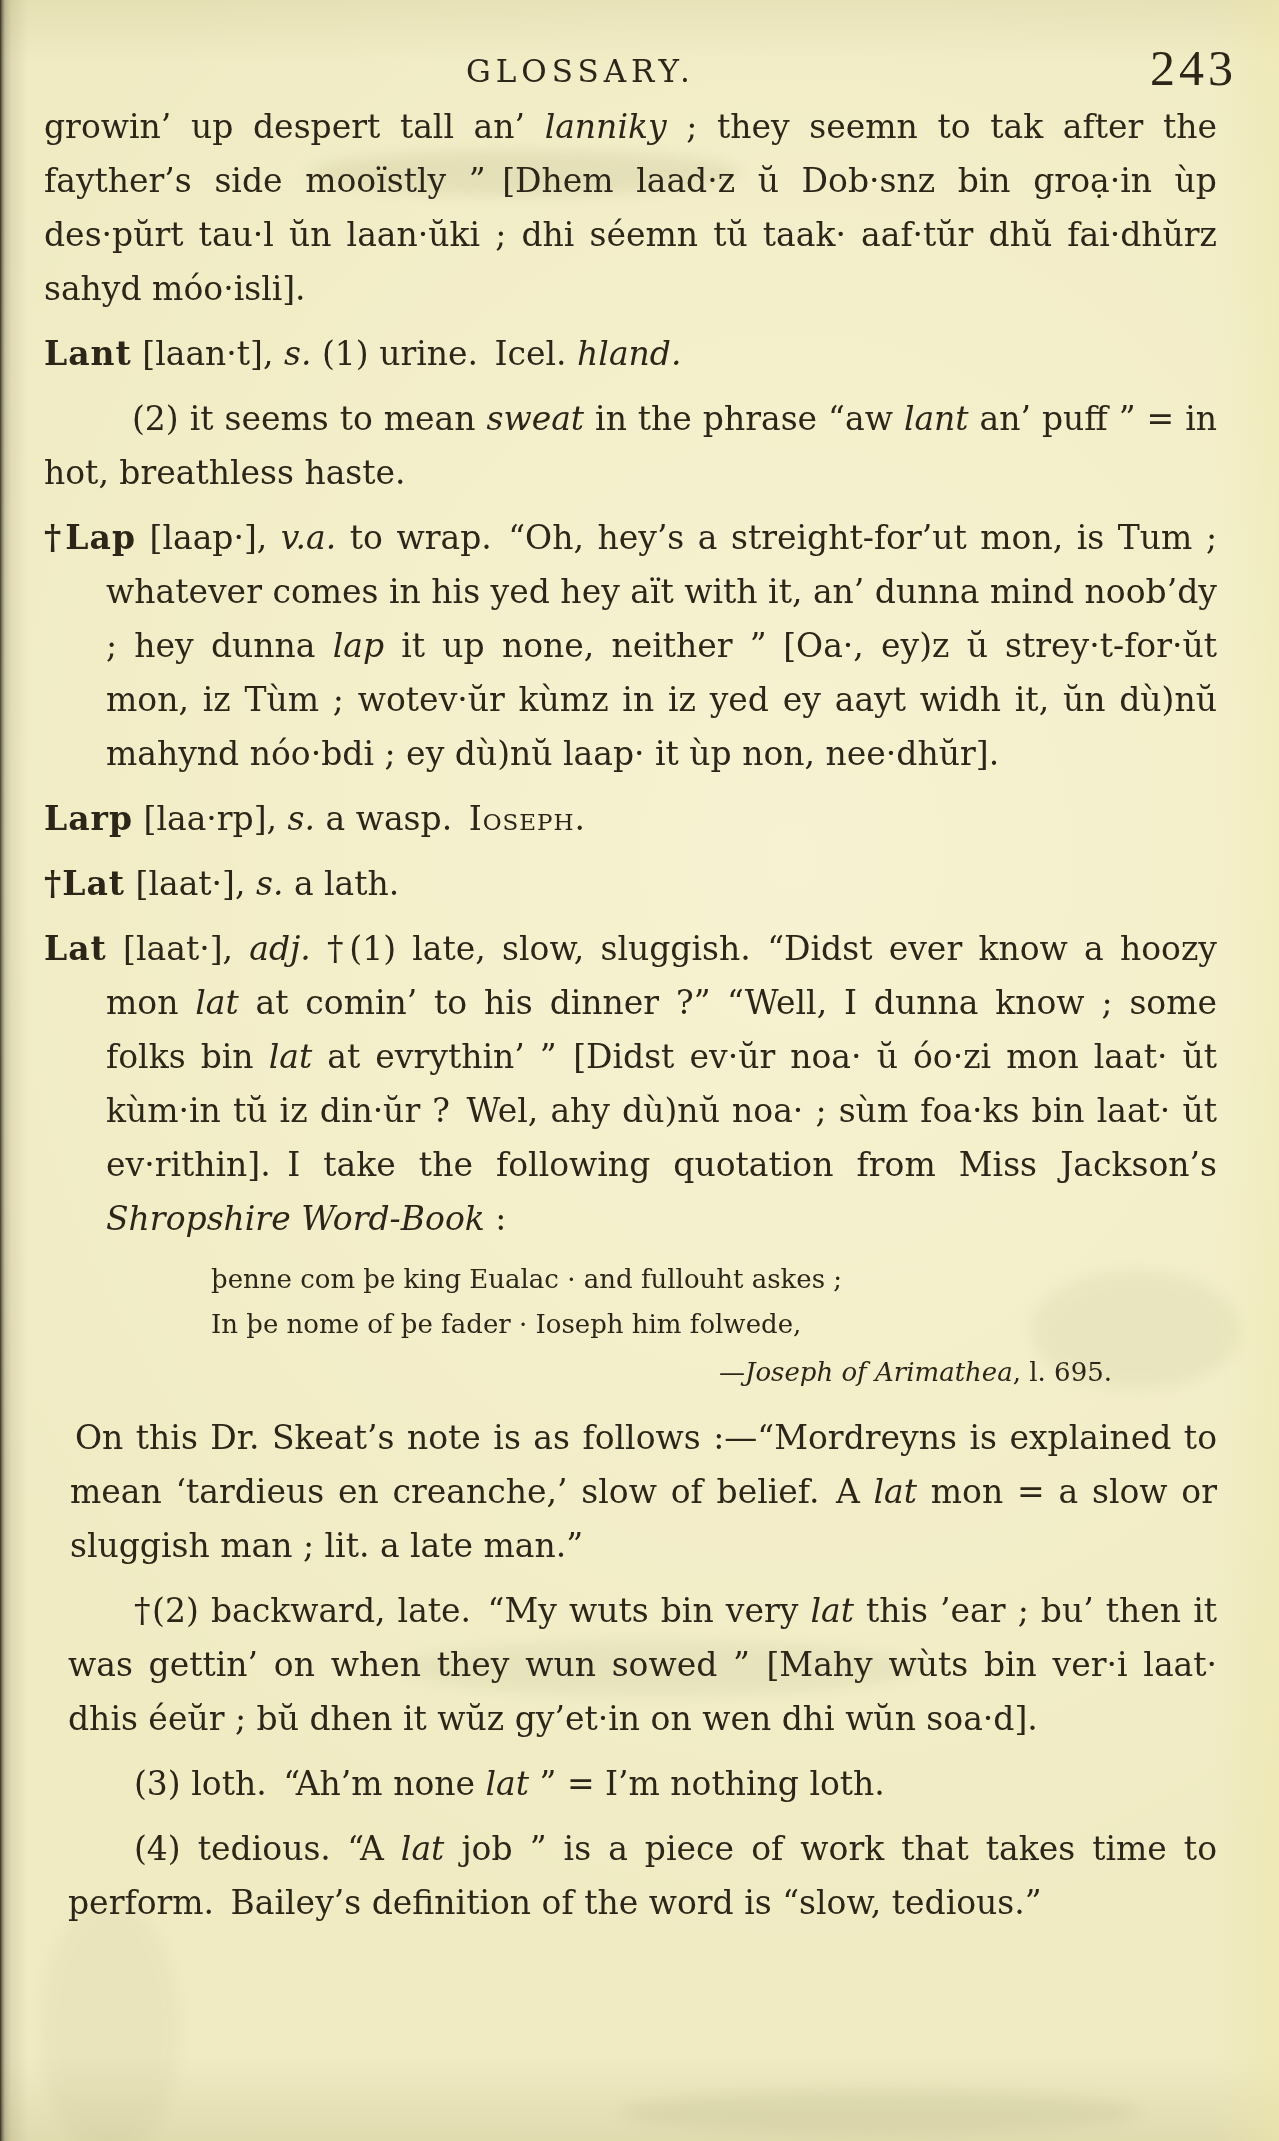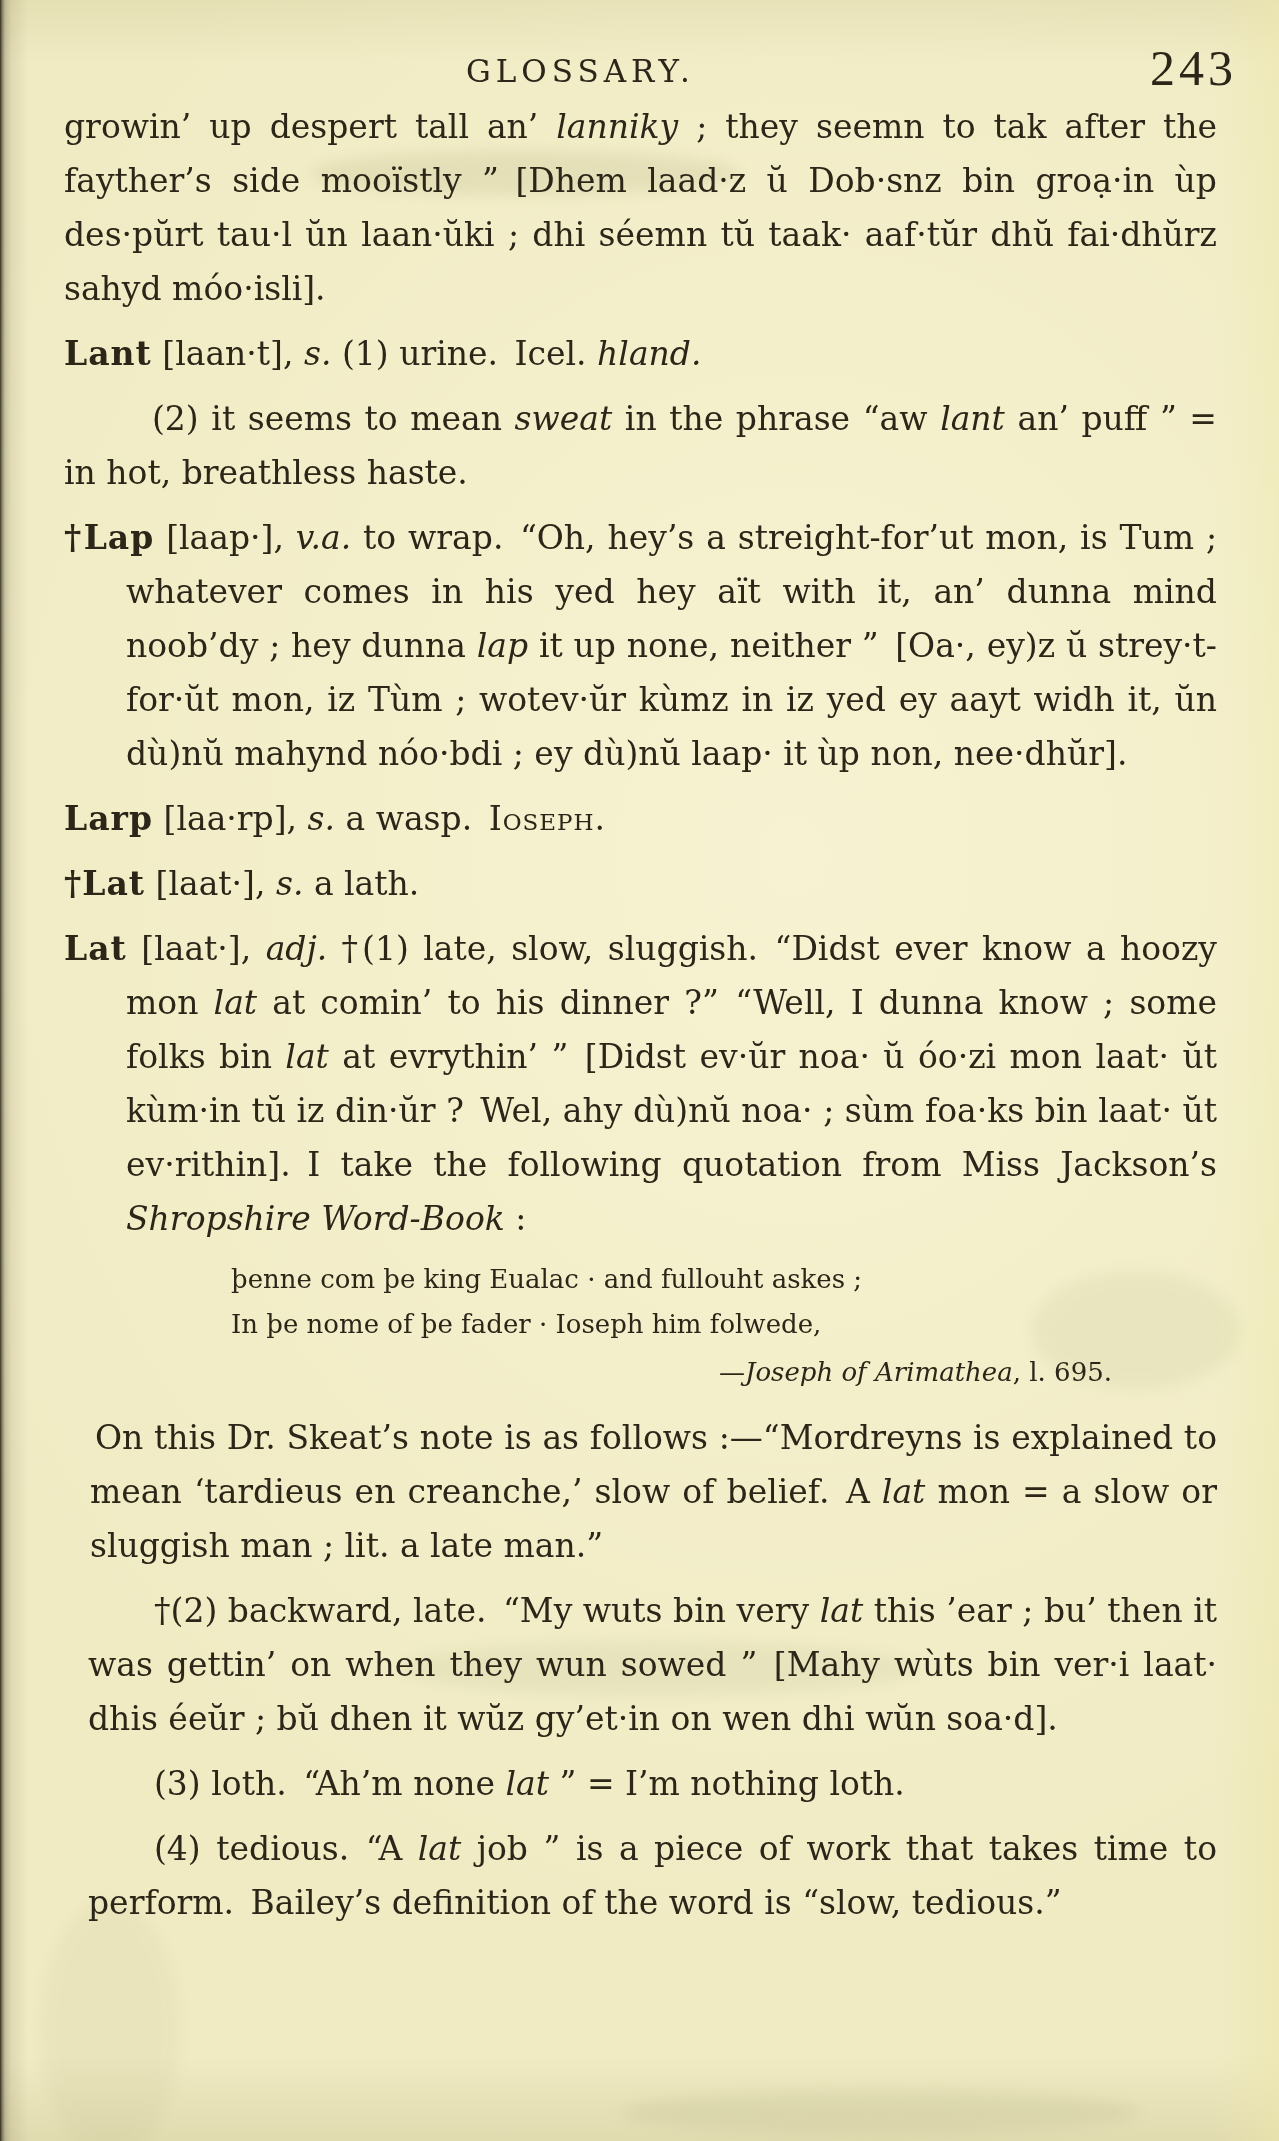--- a/index.html
+++ b/index.html
@@ -24,21 +24,21 @@
     position:absolute;left:466px;top:28px;
     font-size:31px;letter-spacing:5px;line-height:40px;
   }
   .page-number{
     position:absolute;right:42px;top:22px;
     font-size:50px;letter-spacing:4px;line-height:46px;font-family:Liberation Serif, serif;
   }
   .text-block{
     position:absolute;top:100px;left:0;
     width:1279px;
-    padding:0 62px 0 64px;
+    padding:0 62px 0 44px;
     box-sizing:border-box;
     text-align:justify;
   }
   .text-block p{margin:0 0 11px 0;}
   p.entry{padding-left:62px;text-indent:-62px;}
   p.sub{text-indent:88px;}
   p.note{margin-left:26px;text-indent:5px;}
   p.sub2{margin-left:24px;text-indent:66px;}
   .quote{margin:8px 0 16px 167px;font-size:26px;line-height:45px;}
   .quote p{margin:0;text-align:left;}

